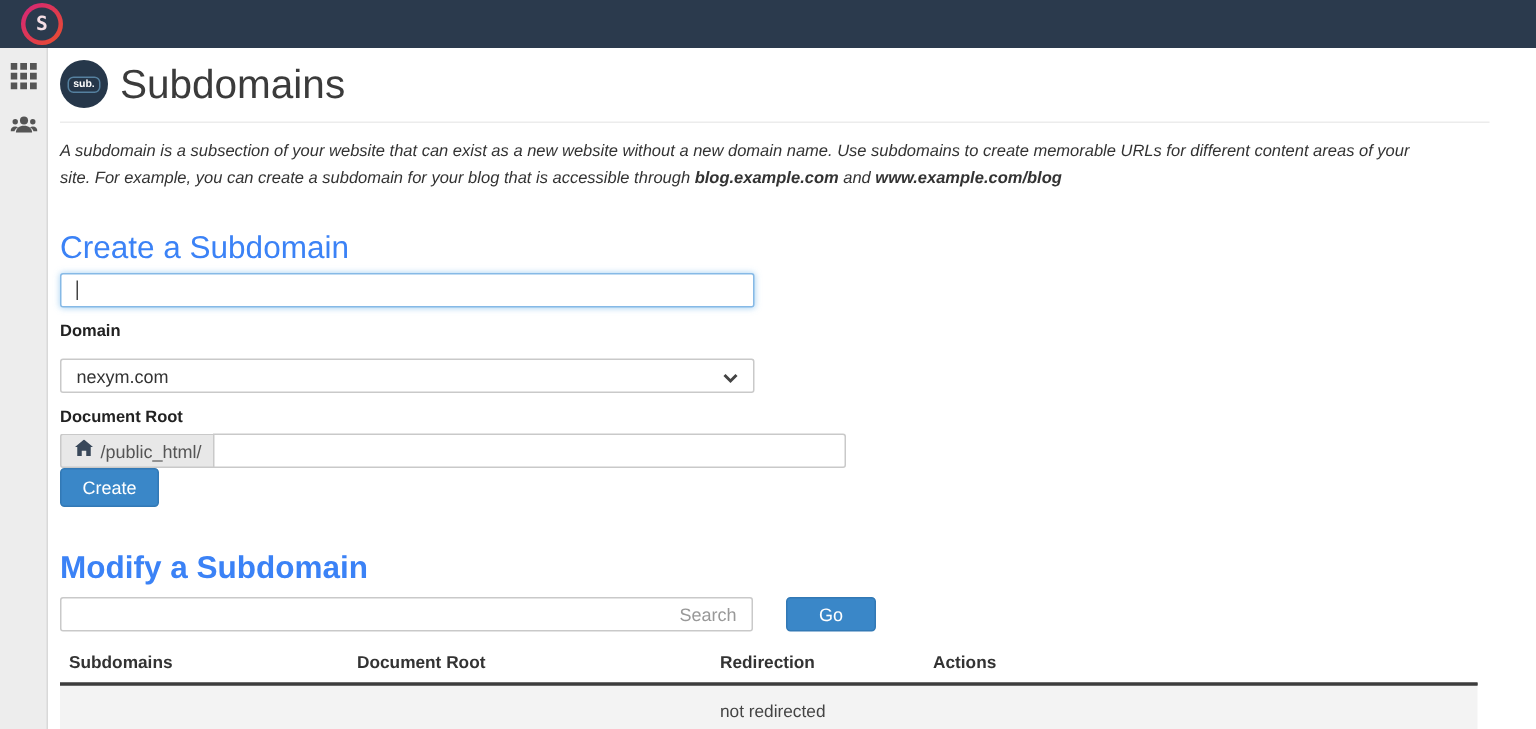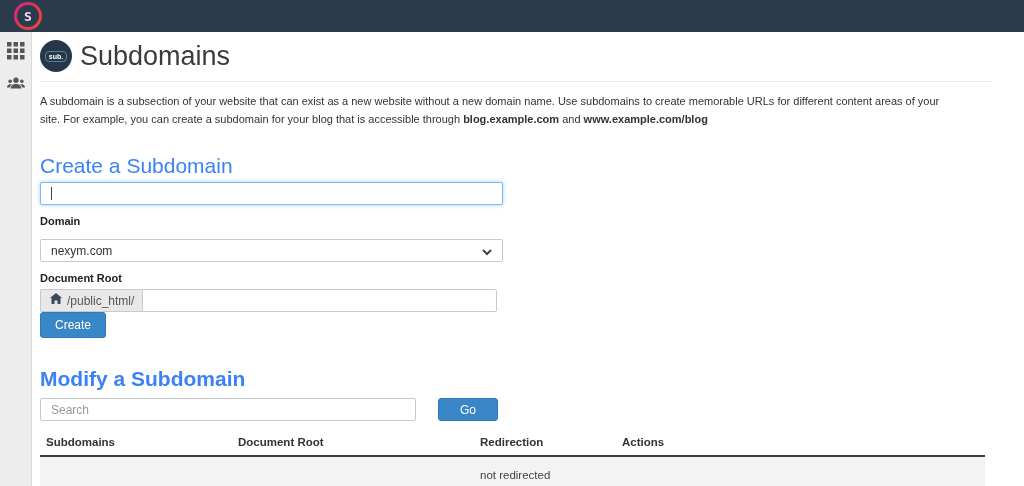--- a/index.html
+++ b/index.html
@@ -49,60 +49,60 @@
     width: 32px; height: 32px; border-radius: 50%; background: #26374a; flex: 0 0 32px;
     display: flex; align-items: center; justify-content: center;
   }
   .feature-icon .pill {
     border: 1px solid #55809f; border-radius: 4px;
     color: #fff; font-size: 7px; font-weight: bold; padding: 1px 3px;
   }
   h1 { font-size: 27px; font-weight: 500; color: #3b3b3b; }
   .rule { border: none; border-top: 1px solid #ececec; margin: 9px 0 11px; width: 953px; }
 
-  .description { font-size: 11px; line-height: 1.6; color: #333; width: 922px; }
+  .description { font-size: 11px; line-height: 1.6; color: #333; width: 922px; font-style: italic; }
   .description b { font-weight: bold; }
 
   h2 { font-size: 21px; font-weight: 500; color: #3b82f6; }
   .h2-create { margin: 26px 0 4px; }
   .h2-modify { margin: 29px 0 7px; font-weight: bold; }
 
   .form-label { display: block; font-size: 11px; font-weight: bold; color: #222; margin: 10px 0 5px; }
   .text-input, .select-box {
     width: 463px; height: 23px; border: 1px solid #c9c9c9; border-radius: 2px;
     font-size: 12px; color: #333; padding: 0 10px; background: #fff;
     font-family: "Liberation Sans", sans-serif;
   }
   .input-wrap { position: relative; width: 463px; }
   .text-input.focused { border-color: #86b9e6; box-shadow: 0 0 4px rgba(102,175,233,0.6); outline: none; }
   .caret { position: absolute; left: 11px; top: 5px; width: 1px; height: 13px; background: #444; }
 
   .select-box { display: flex; align-items: center; justify-content: space-between; cursor: pointer; margin-top: 12px; }
   .select-box .chev { width: 10px; height: 10px; }
   .select-box .chev svg { stroke: #444; fill: none; stroke-width: 2; width: 10px; height: 10px; }
 
-  .input-group { display: flex; width: 457px; }
+  .input-group { display: flex; width: 524px; }
   .input-addon {
     background: #e8e8e8; border: 1px solid #c9c9c9; border-right: none;
     border-radius: 2px 0 0 2px; height: 23px; padding: 0 8px 0 9px;
     display: flex; align-items: center; gap: 5px; font-size: 12px; color: #555;
   }
   .input-addon svg { width: 12px; height: 12px; fill: #39485a; }
   .input-group .text-input { flex: 1; border-radius: 0 2px 2px 0; width: auto; }
 
   .btn {
     display: inline-block; background: #3a87c8; border: 1px solid #3279b5; color: #fff;
     font-size: 12px; border-radius: 3px; cursor: pointer;
     font-family: "Liberation Sans", sans-serif;
   }
   .btn-create { padding: 5px 14px; }
   .btn-go { padding: 4px 21px; height: 23px; }
 
   .search-row { display: flex; align-items: center; gap: 22px; margin-top: 3px; }
-  .search-input { width: 376px; }
+  .search-input { width: 462px; text-align: right; }
   .search-input::placeholder { color: #999; }
 
   
   table { border-collapse: collapse; width: 945px; margin-top: 8px; table-layout: fixed; }
   th {
     text-align: left; font-size: 11.5px; color: #333; font-weight: bold;
     padding: 7px 0 7px 6px; border-bottom: 2px solid #3c3c3c;
   }
   col.c1 { width: 192px; } col.c2 { width: 242px; } col.c3 { width: 142px; } col.c4 { width: 369px; }
   td {

